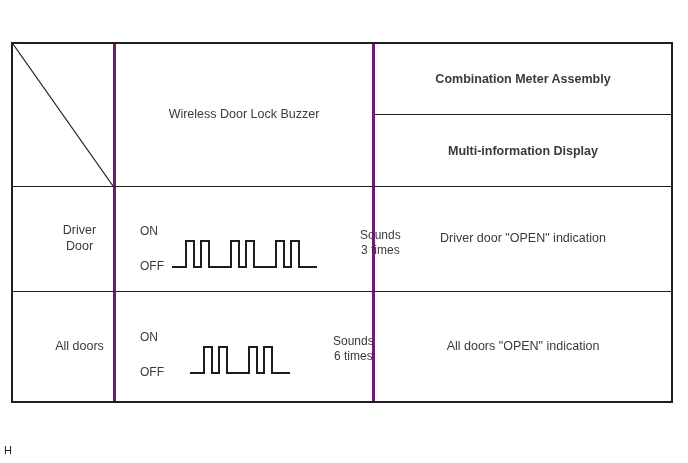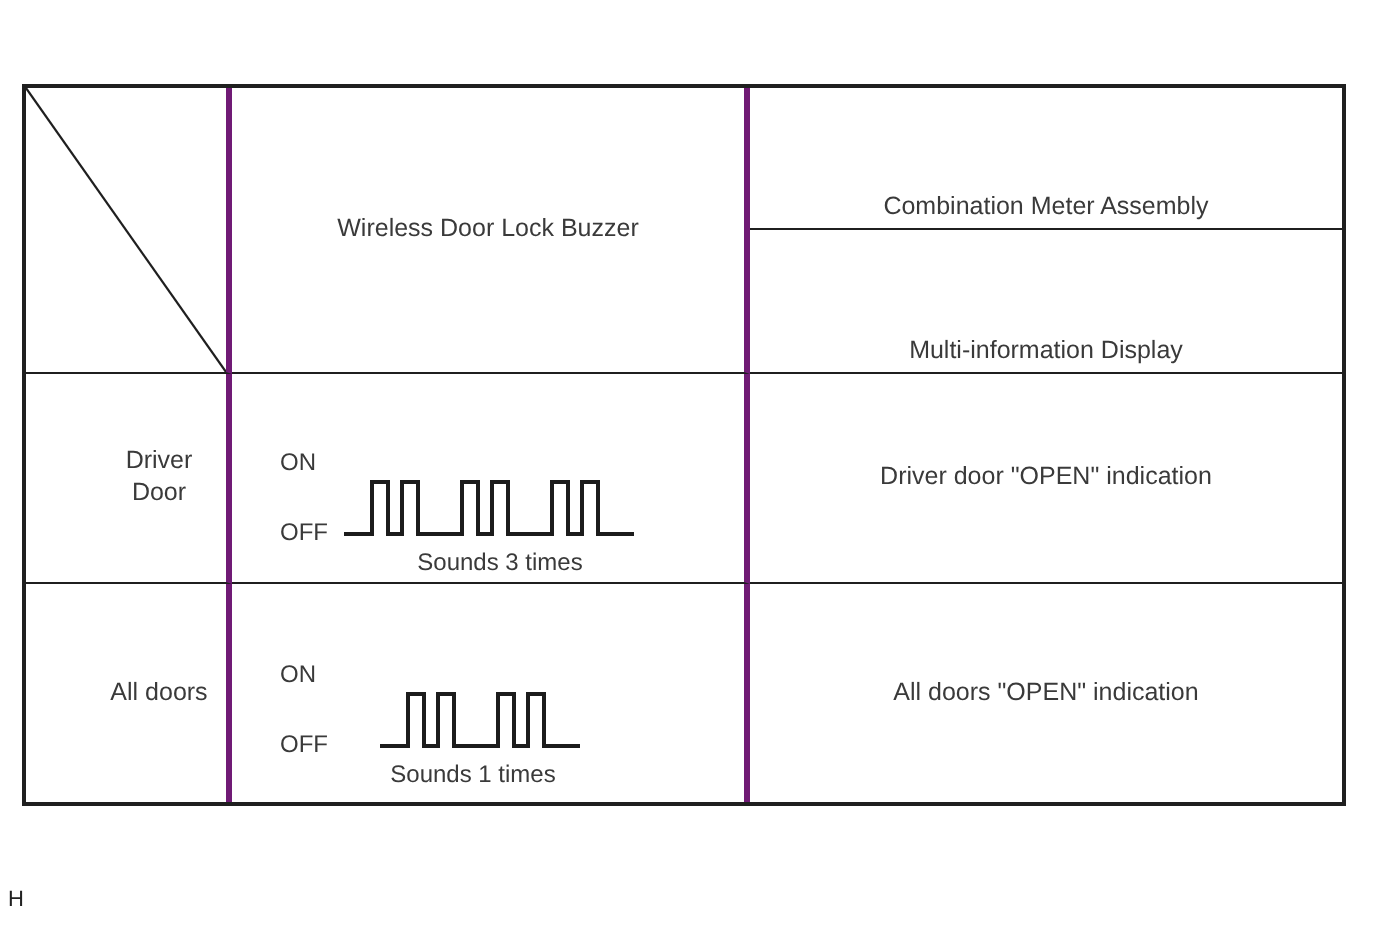--- a/index.html
+++ b/index.html
@@ -37,31 +37,31 @@
   .corner svg { position: absolute; inset: 0; width: 100%; height: 100%; display: block; }
 
   
   .right-head {
     border-right: none; border-bottom: 1px solid #1f1f1f;
     display: flex; flex-direction: column; padding: 0;
   }
   .right-head .sub {
     border: none; border-bottom: 1px solid #1f1f1f;
     flex: 0 0 71px;
-    display: flex; align-items: flex-end; justify-content: center;
-    font-size: 12.5px; padding: 4px 8px; text-align: center;
+    display: flex; align-items: center; justify-content: center;
+    font-size: 12.5px; padding: 4px 8px; text-align: center; font-weight: bold;
   }
   .right-head .sub:last-child { border-bottom: none; flex: 1 1 auto; }
 
   
   .wave-cell {
     justify-content: flex-start; align-items: flex-start;
     padding: 0 0 0 24px;
   }
-  .wave-block { display: flex; flex-direction: column; }
+  .wave-block { display: flex; flex-direction: row; }
   .row-drv .wave-block { padding-top: 37px; }
   .row-all .wave-block { padding-top: 38px; }
   .wave-row { display: flex; align-items: flex-end; }
   .wave-labels {
     display: flex; flex-direction: column; justify-content: space-between;
     height: 46px; align-items: flex-start;
     font-size: 12px; color: #3a3a3a;
   }
   .wave-labels .off-lab { transform: translateY(4px); }
   .wave-svg { display: block; margin: 0 0 0 7px; }
@@ -134,21 +134,21 @@
       <div class="wave-block">
         <div class="wave-row">
           <div class="wave-labels">
             <span class="on-lab">ON</span>
             <span class="off-lab">OFF</span>
           </div>
           <svg class="wave-svg indent" viewBox="0 0 102 33" width="102" height="33">
             <path d="M 1 30 h 14 V 4 h 8 V 30 h 7 V 4 h 8 V 30 h 22 V 4 h 8 V 30 h 7 V 4 h 8 V 30 h 18"></path>
           </svg>
         </div>
-        <div class="wave-caption">Sounds 1 times</div>
+        <div class="wave-caption">Sounds 6 times</div>
       </div>
     </div>
 
     <div class="cell indication-cell no-r no-b">
       <span>All doors "OPEN" indication</span>
     </div>
 
   </div>
 
   <div class="footer-mark">H</div>

